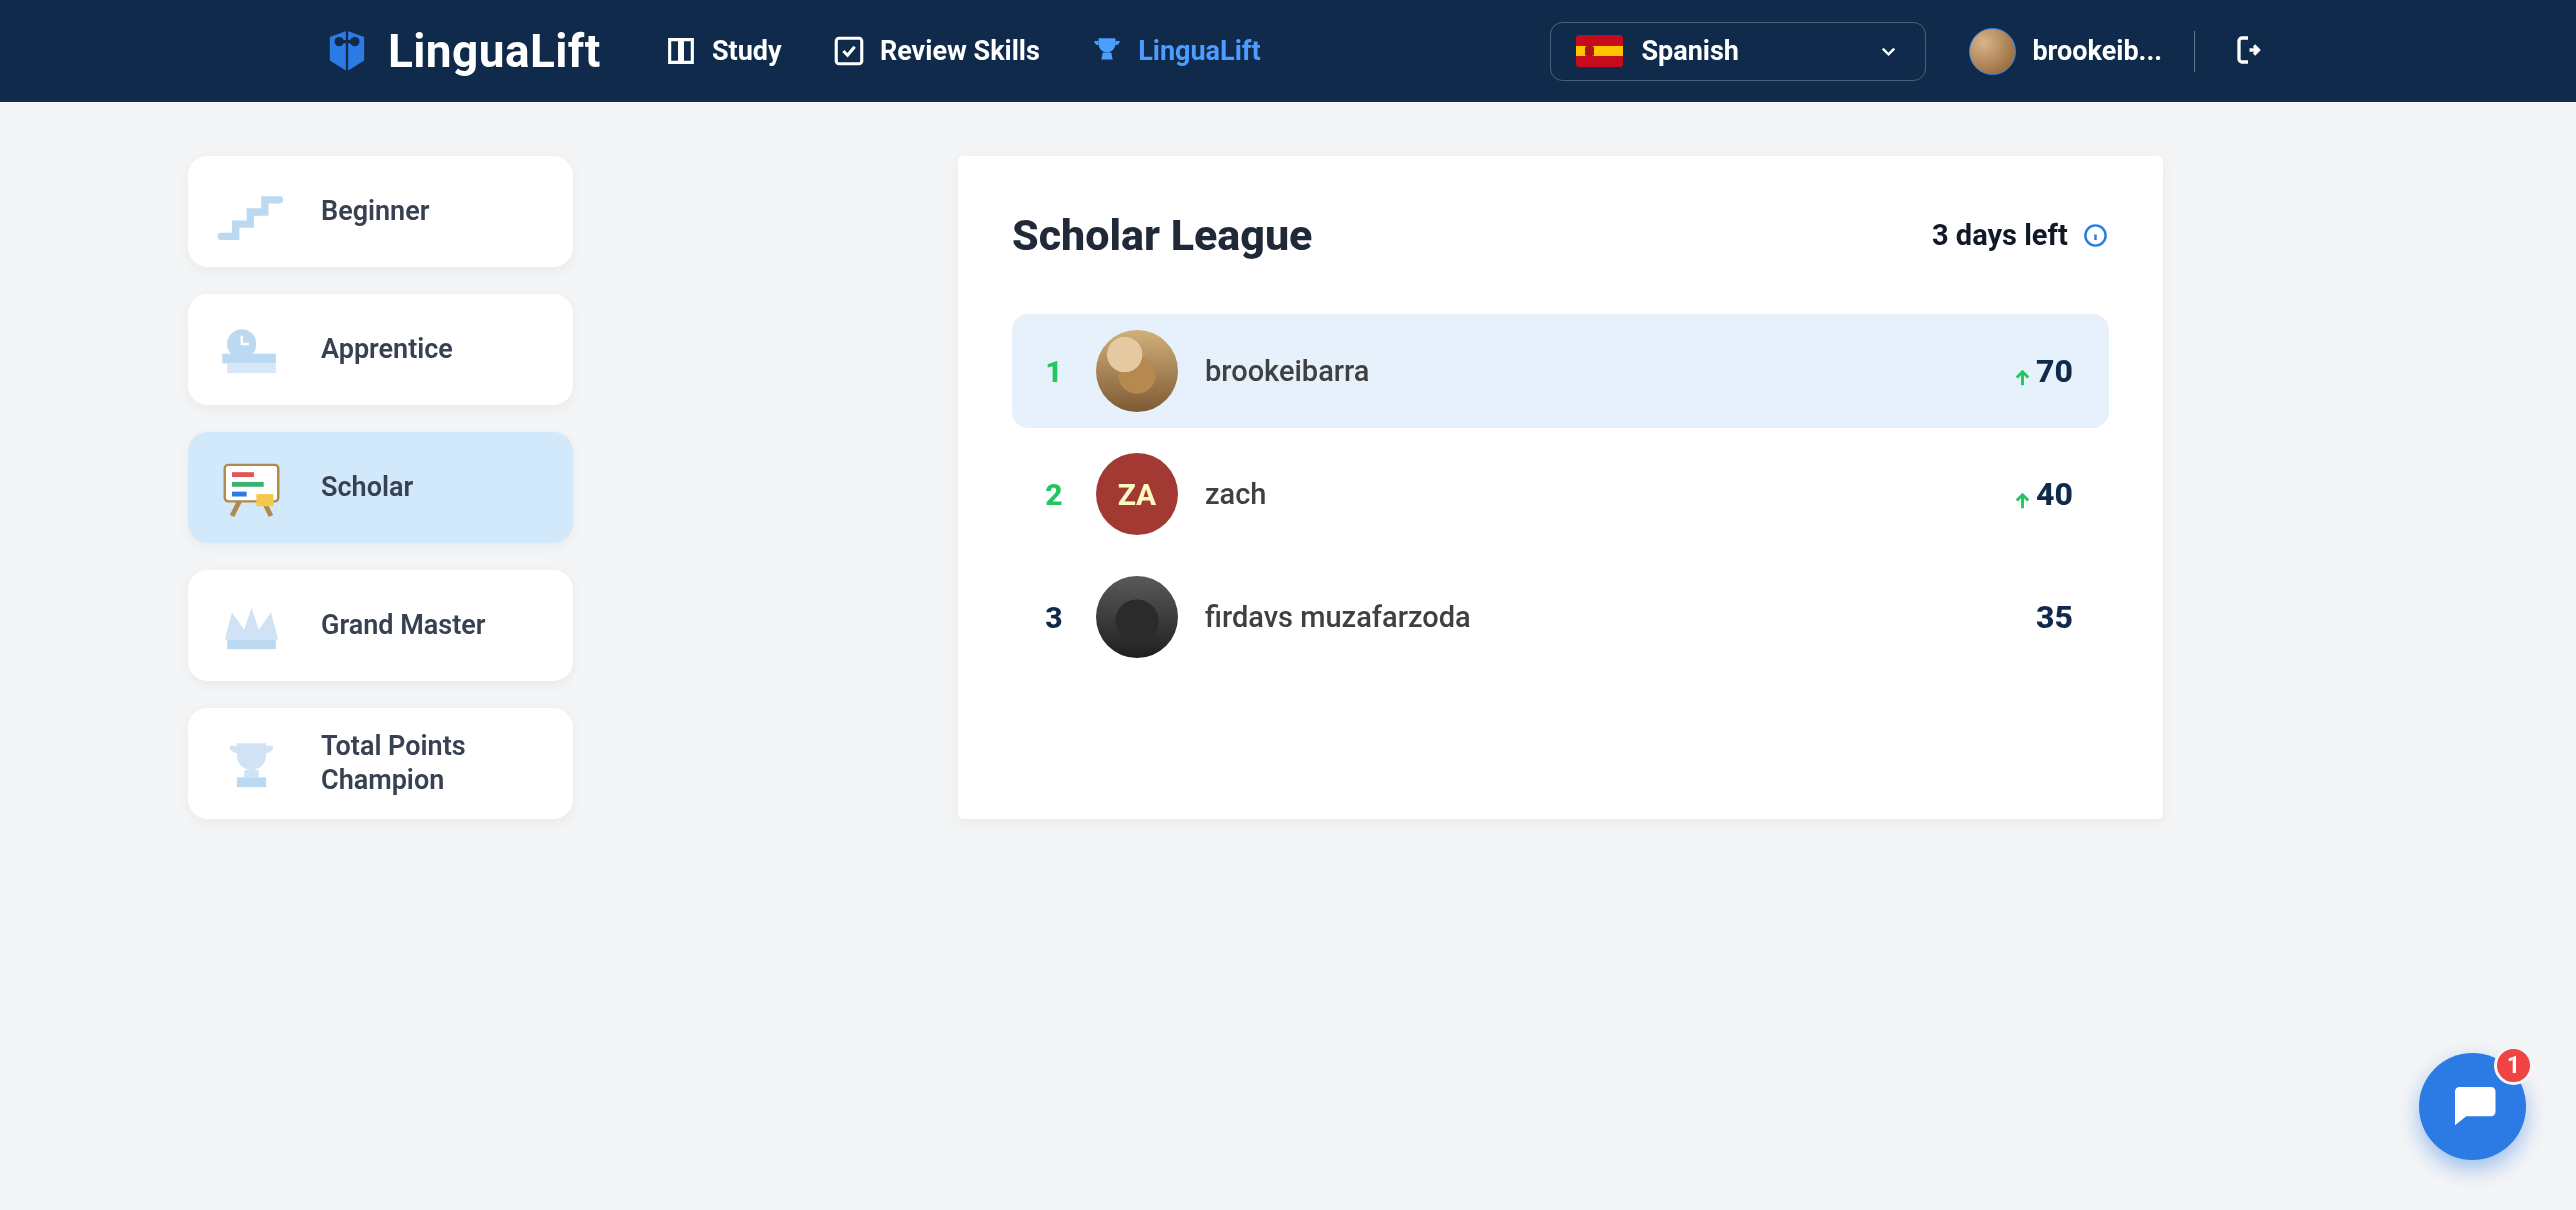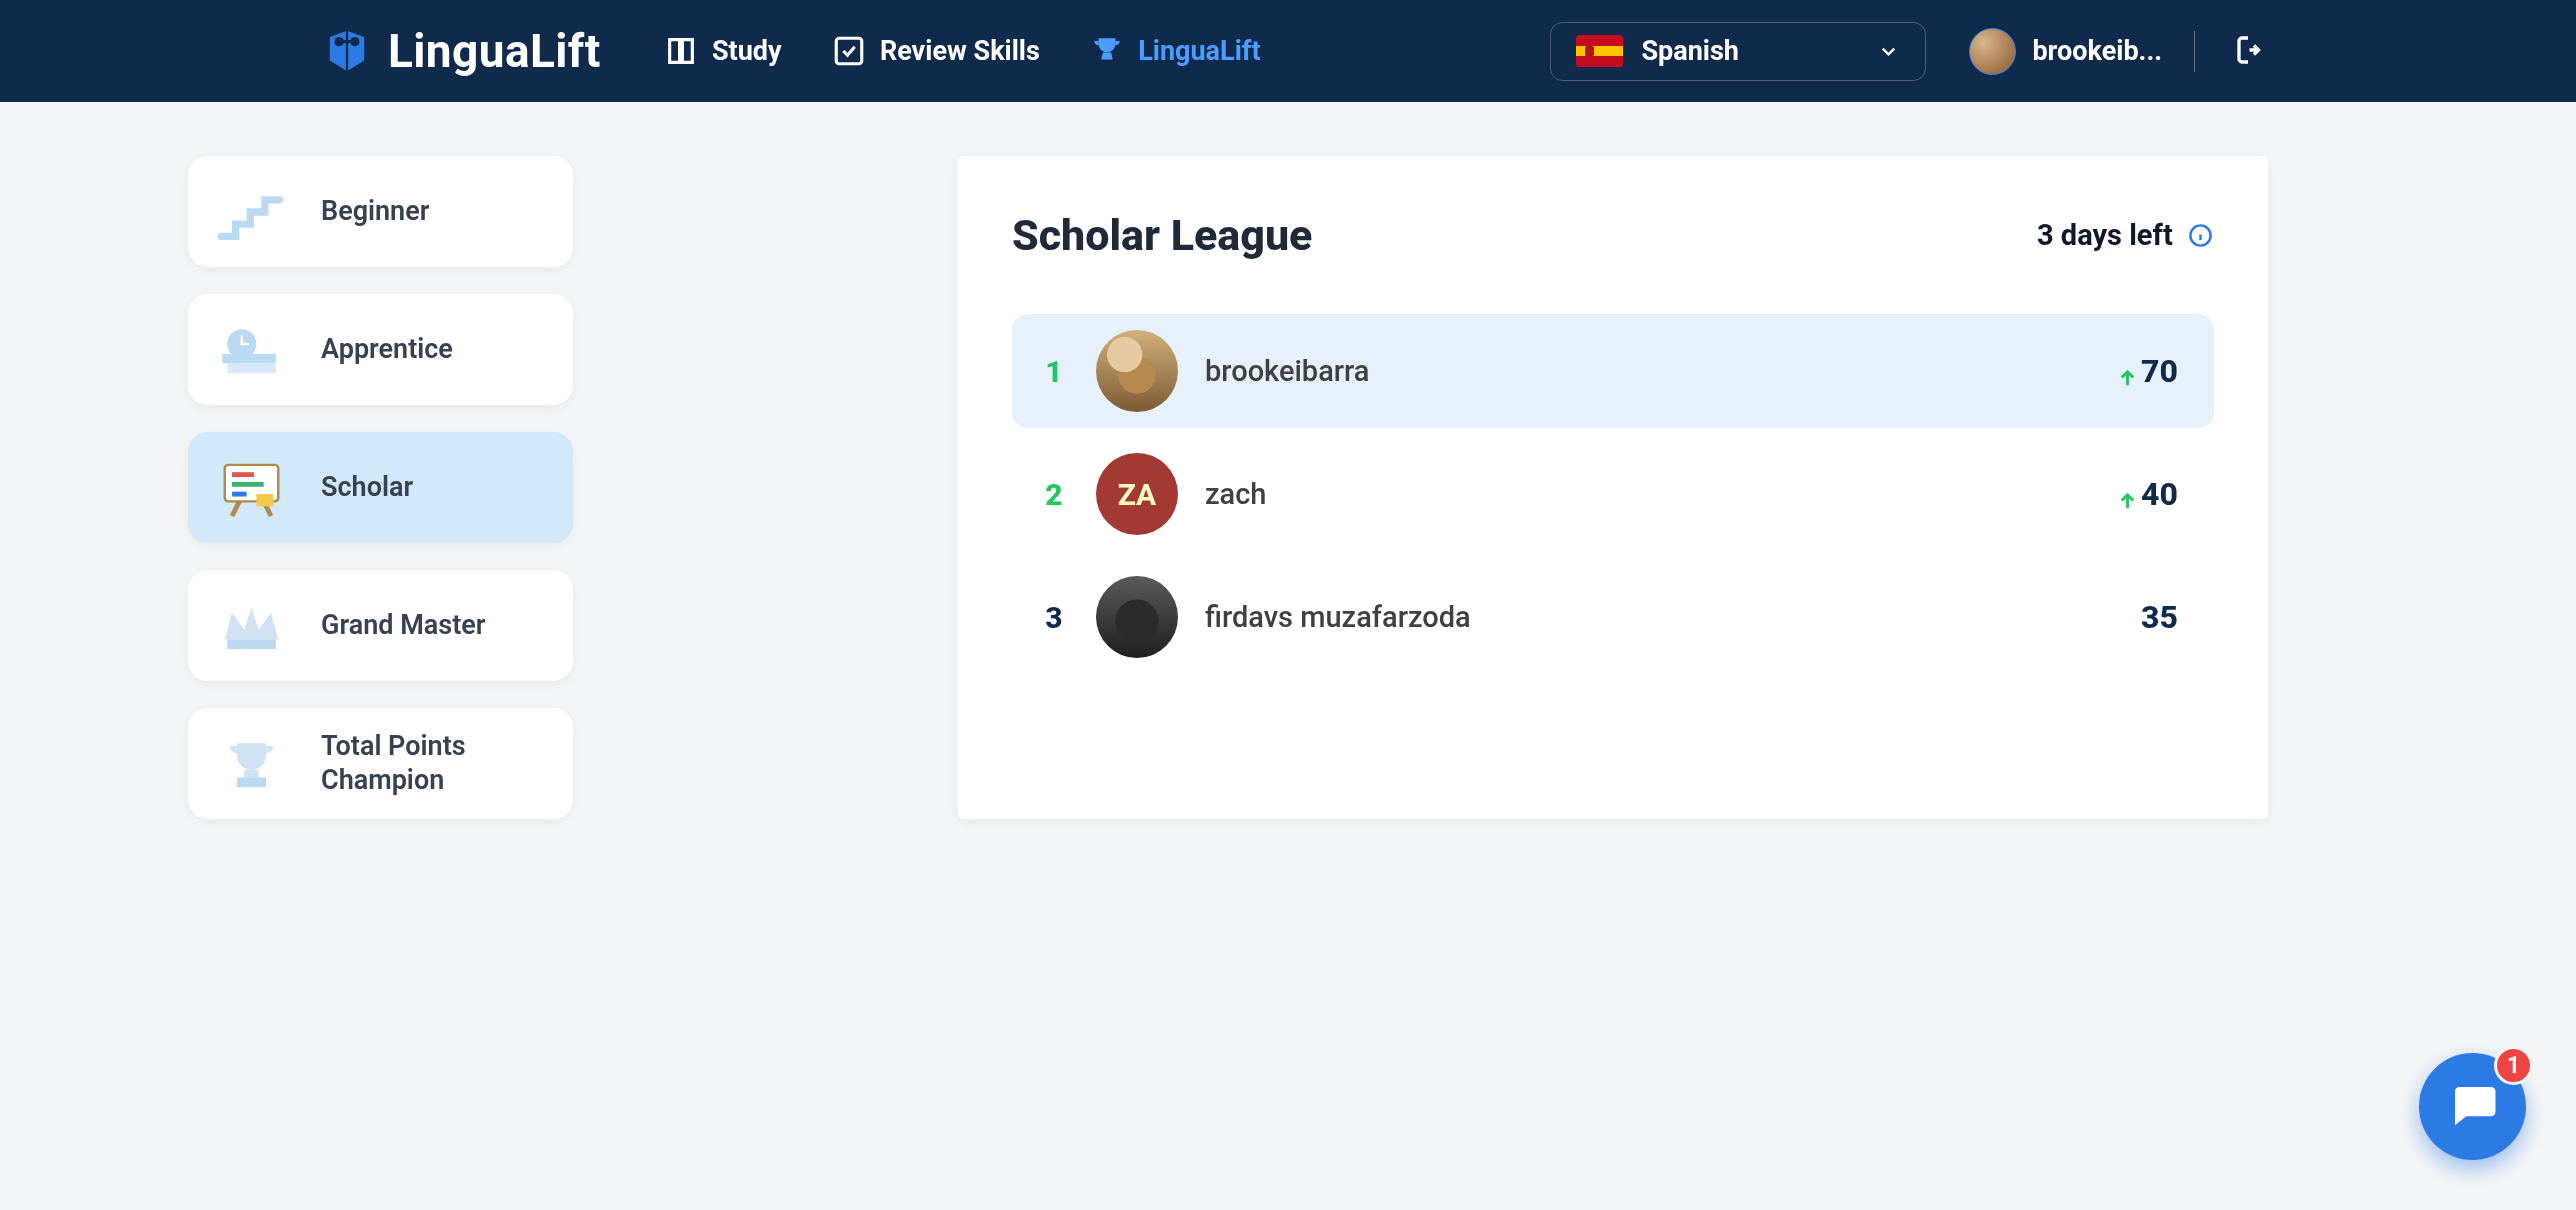--- a/index.html
+++ b/index.html
@@ -124,21 +124,21 @@
   }
   .side-card.active { background:#d2e8fb; }
   .side-icon { width:73px; height:68px; display:flex; align-items:center; justify-content:center; }
   .side-label { font-size:27px; font-weight:600; color:#374151; line-height:1.25;margin-left:10px; }
 
   
   .panel {
     background:#fff;
     border-radius:5px;
     box-shadow: 0 3.6px 12.5px rgba(0,0,0,.05);
-    width:1310px;
+    width:1205px;
     padding:54px;
   }
   .panel-head {
     display:flex; align-items:center; justify-content:space-between;
     margin-bottom:54px;
   }
   .panel-title { font-size:43px; font-weight:800; color:#1f2937; }
   .panel-meta { display:flex; align-items:center; gap:14.3px; font-size:29px; font-weight:700; color:#111827; }
   .info-icon { width:27px; height:27px; color:#2c7be5; }
 

